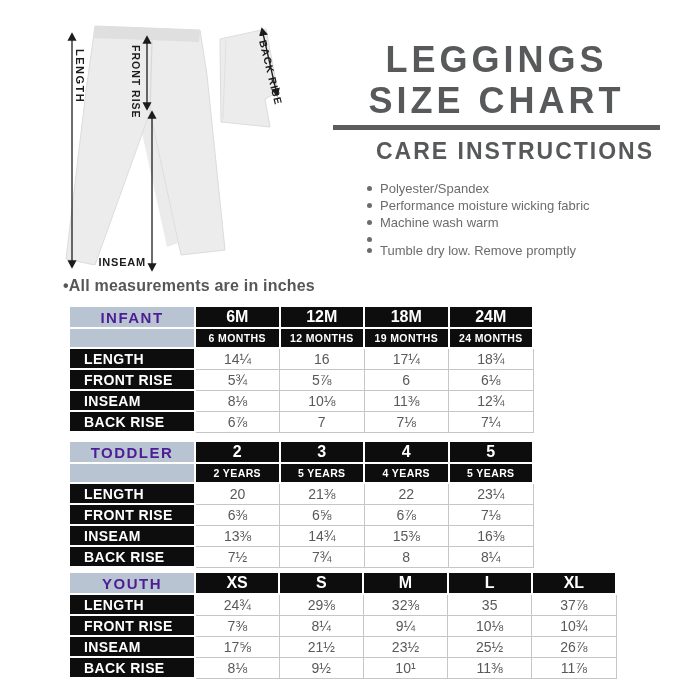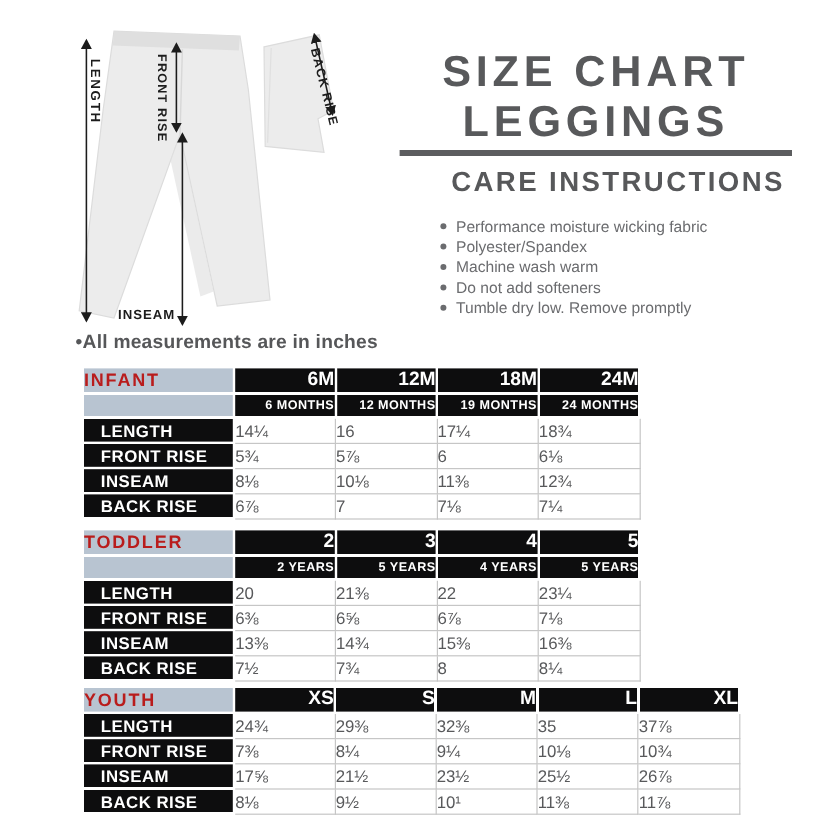--- a/index.html
+++ b/index.html
@@ -26,30 +26,30 @@
   .bullet-dot { width:5px; height:5px; border-radius:50%; background:#6b6c6f;
     margin:6px 8px 0 0; flex:none; }
 
   
   .tables-wrap { position:absolute; left:68px; top:305px; width:600px; height:380px; }
   .size-table { border-collapse:collapse; table-layout:fixed; position:absolute; left:0; }
   #table-infant  { top:0;    width:466px; }
   #table-toddler { top:135px; width:466px; }
   #table-youth   { top:266px; width:549px; }
   .size-table th, .size-table td { overflow:hidden; white-space:nowrap; }
-  .group-cell { background:#b8c4d1; color:#b91c1c; font-size:15px; font-weight:bold;
-    letter-spacing:1.5px; height:22px; border:2px solid #ffffff; text-align:left; }
+  .group-cell { background:#b8c4d1; color:#4c1d95; font-size:15px; font-weight:bold;
+    letter-spacing:1.5px; height:22px; border:2px solid #ffffff; text-align:center; }
   .group-cell.sub { height:20px; }
   .size-cell { background:#0d0d0e; color:#ffffff; font-weight:bold; font-size:16px;
-    height:22px; border:2px solid #ffffff; text-align:right; }
+    height:22px; border:2px solid #ffffff; text-align:center; }
   .size-cell.sub { font-size:10.5px; height:20px; letter-spacing:0.4px; }
   .row-label { background:#0d0d0e; color:#ffffff; font-weight:bold; font-size:14px;
     text-align:left; padding-left:14px; height:21px; border:2px solid #ffffff;
     letter-spacing:0.4px; }
-  .value-cell { background:#ffffff; color:#58595b; font-size:14px; 
+  .value-cell { background:#ffffff; color:#58595b; font-size:14px; text-align:center;
     border:1px solid #c6c6c6; height:21px; }
 </style>
 </head>
 <body>
 
 <div id="canvas">
 
   <svg class="diagram-svg" width="245" height="290" viewBox="0 0 245 290">
     <defs>
       <marker id="ah" markerWidth="7" markerHeight="7" refX="5.2" refY="3.5" orient="auto-start-reverse">
@@ -76,40 +76,39 @@
 
     <text class="measure-label" font-size="11" letter-spacing="1.5" transform="translate(26,46) rotate(90)">LENGTH</text>
     <text class="measure-label" font-size="10.5" letter-spacing="1" transform="translate(82,42) rotate(90)">FRONT RISE</text>
     <text class="measure-label" font-size="11" letter-spacing="0.8" text-anchor="end" x="96" y="263">INSEAM</text>
     <text class="measure-label" font-size="10.5" letter-spacing="1" transform="translate(209,38) rotate(76)">BACK RISE</text>
   </svg>
 
   <div class="footnote">•All measurements are in inches</div>
 
   <div class="right-panel">
+    <div class="title-line">LEGGINGS</div>
     <div class="title-line">SIZE CHART</div>
-    <div class="title-line">LEGGINGS</div>
     <div class="title-divider"></div>
     <div class="care-heading">CARE INSTRUCTIONS</div>
     <ul class="care-list">
         <li class="">
           <span class="bullet-dot"></span>
+          <span class="care-text">Polyester/Spandex</span>
+        </li>
+        <li class="">
+          <span class="bullet-dot"></span>
           <span class="care-text">Performance moisture wicking fabric</span>
         </li>
         <li class="">
           <span class="bullet-dot"></span>
-          <span class="care-text">Polyester/Spandex</span>
-        </li>
-        <li class="">
-          <span class="bullet-dot"></span>
           <span class="care-text">Machine wash warm</span>
         </li>
         <li class="">
           <span class="bullet-dot"></span>
-          <span class="care-text">Do not add softeners</span>
         </li>
         <li class="">
           <span class="bullet-dot"></span>
           <span class="care-text">Tumble dry low. Remove promptly</span>
         </li>
       </ul>
   </div>
 
   <div class="tables-wrap">
       <table class="size-table" id="table-infant">

